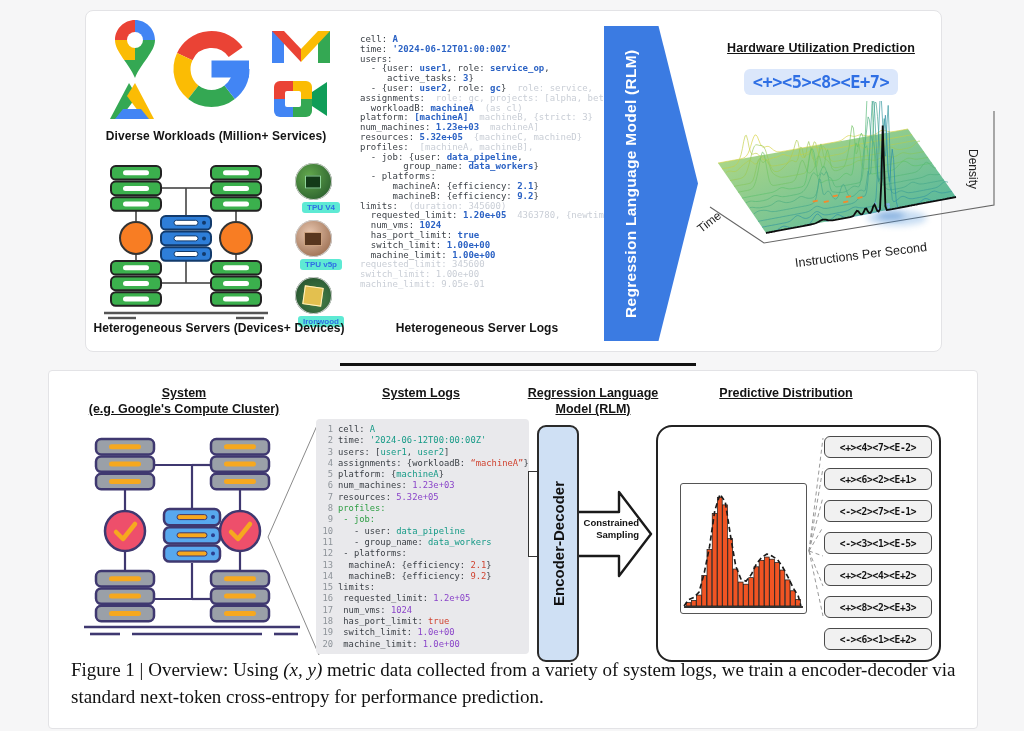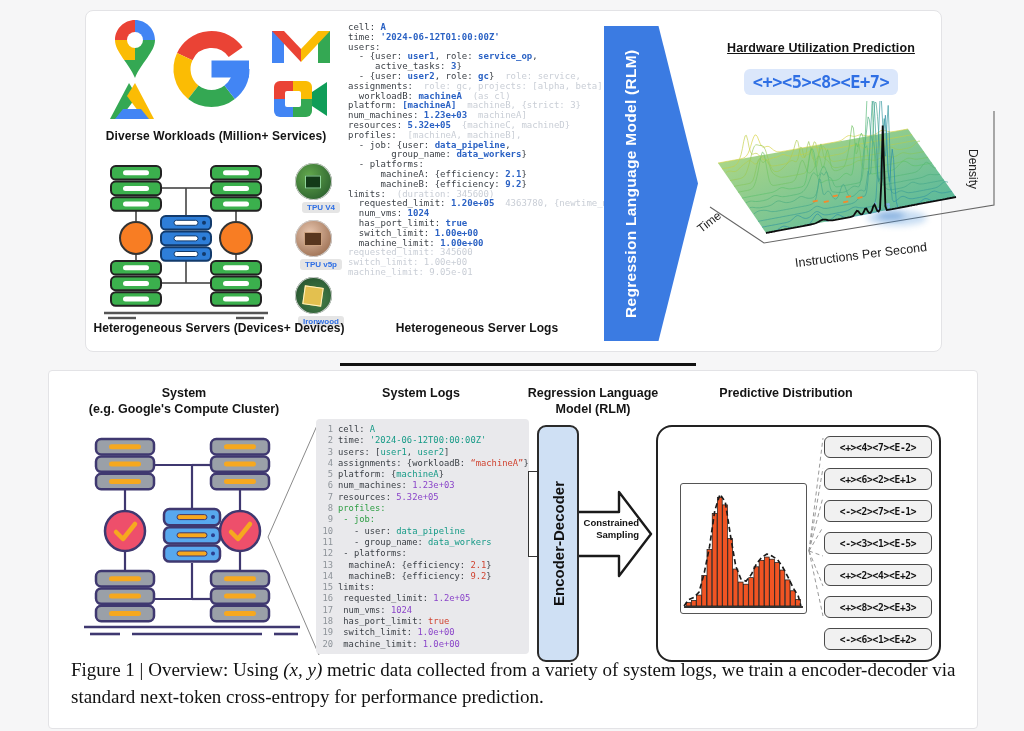--- a/index.html
+++ b/index.html
@@ -12,26 +12,26 @@
 
   
   .abs{position:absolute;}
   .cap{font-weight:bold;font-size:12px;color:#141414;text-align:center;letter-spacing:.1px;}
   #icons-block{left:18px;top:8px;}
   #cap-workloads{left:8px;top:118px;width:244px;}
   #top-cluster{left:10px;top:150px;}
   #tpu-col{left:200px;top:152px;width:54px;display:flex;flex-direction:column;gap:7px;align-items:center;}
   .tpu-circle{width:37px;height:37px;border-radius:50%;position:relative;overflow:hidden;box-shadow:0 0 0 1px #ccc inset;}
   .tpu-chip{position:absolute;left:50%;top:50%;transform:translate(-50%,-50%);}
-  .tpu-label{font-size:8px;font-weight:bold;color:#2f6fe4;background:#e5e5e5;border-radius:3px;padding:1px 5px;margin-top:2px;white-space:nowrap;margin-left:16px;}
+  .tpu-label{font-size:8px;font-weight:bold;color:#2f6fe4;background:#5eead4;border-radius:3px;padding:1px 5px;margin-top:2px;white-space:nowrap;margin-left:16px;}
   .tpu-item{display:flex;flex-direction:column;align-items:center;}
   #cap-servers{left:0px;top:310px;width:266px;}
   #cap-logs{left:288px;top:310px;width:206px;}
 
-  #top-code{left:258px;top:8px;width:258px;margin:4px;
+  #top-code{left:258px;top:8px;width:258px;margin:16px;
      font-family:"DejaVu Sans Mono",monospace;font-size:9px;line-height:9.8px;white-space:pre;}
   .cl{white-space:pre;}
   .c-k{color:#3a3f45;}
   .c-v{color:#2b62c4;font-weight:bold;}
   .c-g{color:#c9ced6;}
   .c-t{color:#159a86;}
   .c-n{color:#8a44c9;}
   .c-r{color:#d04330;}
   .c-e{color:#2e9e44;}
 
@@ -48,21 +48,21 @@
   .plot-lbl{position:absolute;font-size:12px;color:#222;white-space:nowrap;}
   #lbl-time{left:2px;top:114px;transform:rotate(-38deg);}
   #lbl-ips{left:62px;top:147px;width:210px;text-align:center;transform:rotate(-7deg);font-size:12.5px;}
   #lbl-density{left:286px;top:48px;transform:rotate(90deg);transform-origin:left top;font-size:12px;}
   #legend{left:622px;top:260px;}
   .leg-item{display:flex;align-items:center;gap:7px;font-size:11.5px;color:#222;margin-bottom:3px;}
   .sw-dot{width:8px;height:8px;border-radius:50%;}
   .sw-line{width:14px;height:3px;border-radius:2px;}
 
   
-  .col-header{position:absolute;text-align:center;font-weight:bold;font-size:12.5px;line-height:16px;color:#141414;}
+  .col-header{position:absolute;text-align:center;font-weight:bold;font-size:12.5px;line-height:16px;color:#141414;text-decoration:underline;}
   #bottom-cluster{left:27px;top:60px;}
   #funnel{left:210px;top:48px;}
   #code-panel{left:267px;top:48px;width:213px;height:235px;background:#e9e9ec;border-radius:4px;padding:5px 4px 4px 4px;box-sizing:border-box;}
   #bottom-code{margin:0;font-family:"DejaVu Sans Mono",monospace;font-size:8.8px;line-height:11.3px;}
   .ln{display:inline-block;width:13px;margin-right:5px;text-align:right;color:#8d9399;}
   #enc-bracket{left:479px;top:100px;width:12px;height:86px;background:#fff;border:1.5px solid #333;box-sizing:border-box;}
   #encoder{left:488px;top:54px;width:38px;height:233px;background:#cfe0f4;border:2px solid #2b2b2b;border-radius:9px;z-index:2;}
   #encoder span{position:absolute;inset:0;display:flex;align-items:center;justify-content:center;
      writing-mode:vertical-rl;transform:rotate(180deg);font-weight:bold;font-size:15px;color:#111;}
   #samp-arrow{left:523px;top:116px;}

